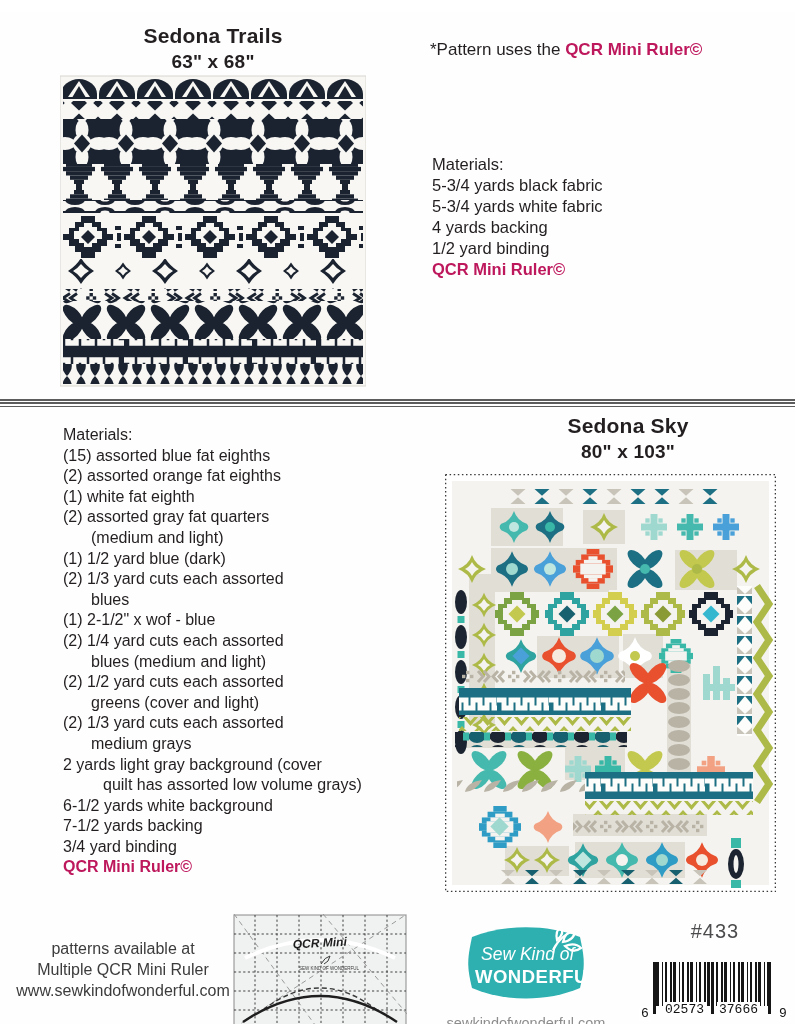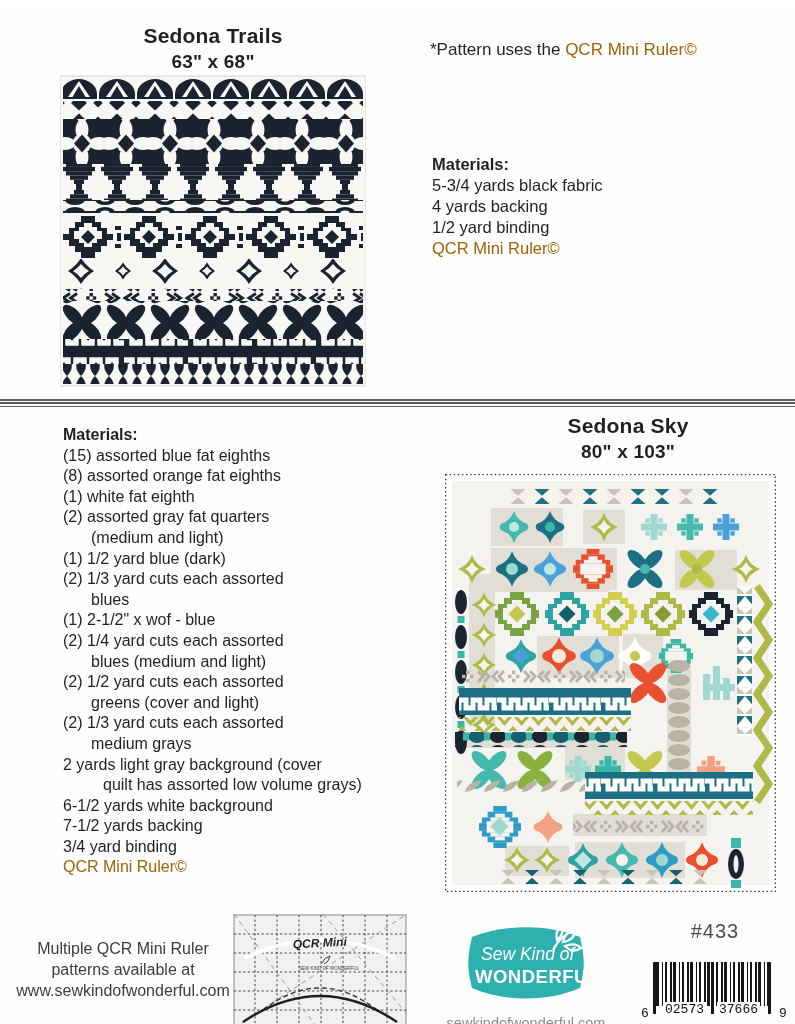--- a/index.html
+++ b/index.html
@@ -3,23 +3,23 @@
 <meta charset="utf-8">
 <style>
   html,body{margin:0;padding:0;background:#ffffff;}
   .page{position:relative;width:795px;height:1024px;background:#fefefe;
         font-family:"Liberation Sans",sans-serif;color:#231f20;overflow:hidden;margin-top:12px;}
   .ttl{font-weight:bold;font-size:21px;text-align:center;letter-spacing:.2px;}
   .ttl .sz{font-size:19px;margin-top:3px;}
   .trails-head{position:absolute;left:58px;top:12px;width:310px;}
   .sky-head{position:absolute;left:462px;top:402px;width:332px;}
   .note{position:absolute;left:430px;top:28px;width:360px;font-size:17px;}
-  .accent{color:#a16207;}
+  .accent{color:#be185d;font-weight:bold;}
   .mat{font-size:16.5px;line-height:21px;}
-  .mat .hd{font-weight:bold;}
+  .mat .hd{font-weight:normal;}
   .mat-top{position:absolute;left:432px;top:142px;width:340px;}
   .mat-bot{position:absolute;left:63px;top:413px;width:370px;font-size:16px;line-height:20.6px;}
   .mat .i1{padding-left:28px;}
   .mat .i2{padding-left:40px;}
   .divider{position:absolute;left:0;top:387px;width:795px;height:10px;
      background:repeating-linear-gradient(to bottom,#5c5c5c 0 1.6px,#ffffff 1.6px 3.4px);}
   .quilt-trails{position:absolute;left:60px;top:63px;width:306px;height:312px;}
   .quilt-sky{position:absolute;left:445px;top:462px;width:331px;height:418px;}
   .promo{position:absolute;left:12px;top:926px;width:222px;text-align:center;
          font-size:16px;line-height:21px;color:#3c3c3c;}
@@ -49,20 +49,21 @@
   <div class="ttl trails-head">
     <div>Sedona Trails</div>
     <div class="sz">63" x 68"</div>
   </div>
 
   <div class="note"><span>*Pattern uses the </span><span class="accent">QCR Mini Ruler©</span></div>
 
   <div class="mat mat-top">
     <div class="hd">Materials:</div>
     <div>5-3/4 yards black fabric</div>
+    <div>5-3/4 yards white fabric</div>
     <div>4 yards backing</div>
     <div>1/2 yard binding</div>
     <div class="accent">QCR Mini Ruler©</div>
   </div>
 
   <svg class="quilt-trails" viewBox="0 0 306 310">
     <defs>
       <pattern id="tA" width="38" height="23" patternUnits="userSpaceOnUse">
         <rect width="38" height="23" fill="#f8f7f4"></rect>
         <path d="M1,23 v-5 a18,15 0 0 1 36,0 v5 z" fill="#1b2330"></path>
@@ -179,21 +180,21 @@
     <rect x="3" y="225" width="300" height="38" fill="url(#tI)"></rect>
     <rect x="3" y="263" width="300" height="25" fill="url(#tJ)"></rect>
     <rect x="3" y="288" width="300" height="20" fill="url(#tK)"></rect>
   </svg>
 
   <div class="divider"></div>
 
   <div class="mat mat-bot">
     <div class="hd">Materials:</div>
     <div>(15) assorted blue fat eighths</div>
-    <div>(8) assorted orange fat eighths</div>
+    <div>(2) assorted orange fat eighths</div>
     <div>(1) white fat eighth</div>
     <div>(2) assorted gray fat quarters</div>
     <div class="i1">(medium and light)</div>
     <div>(1) 1/2 yard blue (dark)</div>
     <div>(2) 1/3 yard cuts each assorted</div>
     <div class="i1">blues</div>
     <div>(1) 2-1/2" x wof - blue</div>
     <div>(2) 1/4 yard cuts each assorted</div>
     <div class="i1">blues (medium and light)</div>
     <div>(2) 1/2 yard cuts each assorted</div>
@@ -451,22 +452,22 @@
       <use href="#sHX" width="22" height="14" fill="#17606f" transform="translate(124,396)"></use>
       <use href="#sHX" width="22" height="14" fill="#c9c4b9" transform="translate(148,396)"></use>
       <use href="#sHX" width="22" height="14" fill="#17606f" transform="translate(172,396)"></use>
       <use href="#sHX" width="22" height="14" fill="#c9c4b9" transform="translate(196,396)"></use>
       <use href="#sHX" width="22" height="14" fill="#17606f" transform="translate(220,396)"></use>
       <use href="#sHX" width="22" height="14" fill="#c9c4b9" transform="translate(244,396)"></use>
     </g>
   </svg>
 
   <div class="promo">
+    <div>patterns available at</div>
     <div>Multiple QCR Mini Ruler</div>
-    <div>patterns available at</div>
     <div>www.sewkindofwonderful.com</div>
   </div>
 
   <svg class="ruler" viewBox="0 0 174 115">
     <rect x="1" y="1" width="172" height="113" fill="#f0f1f1" stroke="#8a8a8a"></rect>
     <g stroke="#2c2c2c" stroke-width="0.9" stroke-dasharray="2.2 2.4">
       <path d="M22,1 V114 M44,1 V114 M66,1 V114 M88,1 V114 M110,1 V114 M132,1 V114 M154,1 V114"></path>
       <path d="M1,20 H173 M1,39 H173 M1,58 H173 M1,77 H173 M1,96 H173"></path>
     </g>
     <g stroke="#9a9a9a" stroke-width="1" stroke-dasharray="5 4">

